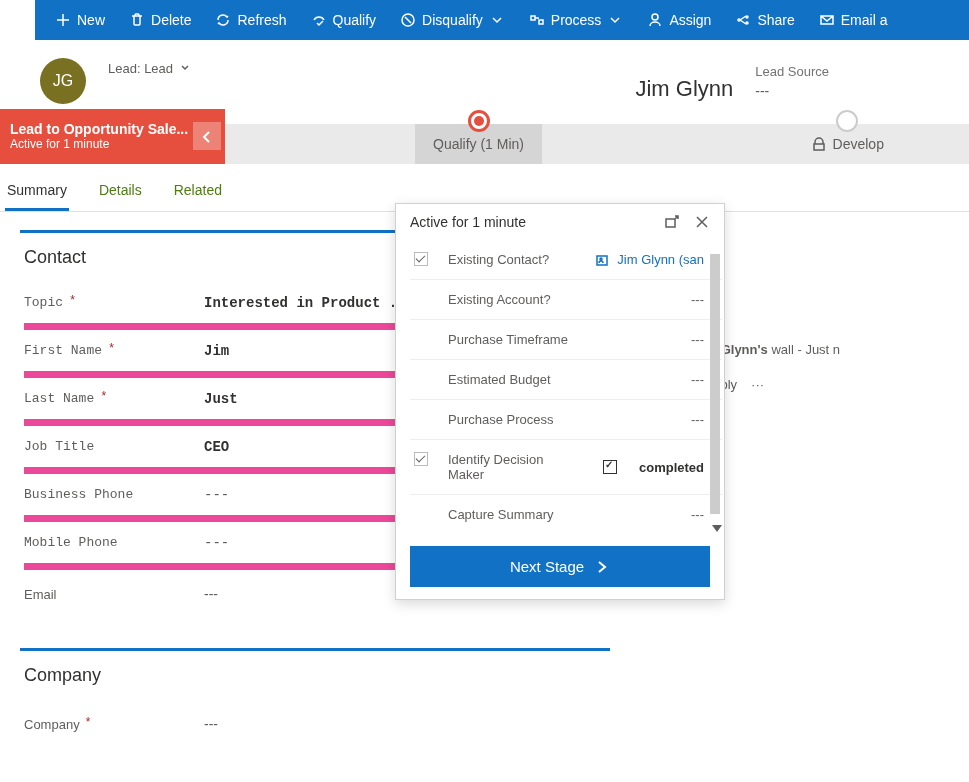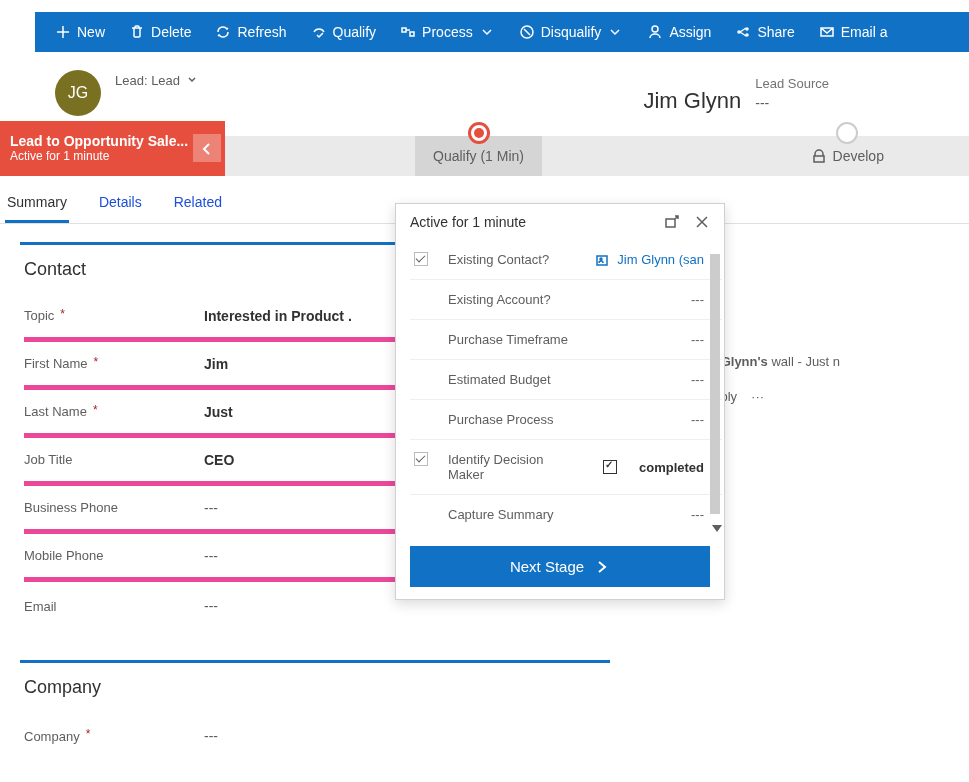--- a/index.html
+++ b/index.html
@@ -13,37 +13,36 @@
   overflow: hidden;
 }
 .command-bar {
   background: #1071c5;
   height: 40px;
   display: flex;
   align-items: center;
   padding: 0 8px;
   color: #fff;
   margin-left: 35px;
-  margin-top: 12px;
 }
 .command-bar .cmd {
   display: flex;
   align-items: center;
   padding: 0 12px;
   height: 100%;
   cursor: pointer;
   font-size: 14px;
   gap: 6px;
 }
 .command-bar svg { width: 16px; height: 16px; fill: none; stroke: #fff; stroke-width: 1.5; }
 .record-header {
   display: flex;
   align-items: center;
-  padding: 18px 20px 20px 55px;
-  gap: 14px;
+  padding: 18px 20px 20px 40px;
+  gap: 22px;
 }
 .avatar {
   width: 46px; height: 46px; border-radius: 50%;
   background: #7a7021;
   color: #fff;
   display: flex;
   align-items: center;
   justify-content: center;
   font-size: 16px;
   font-weight: 500;
@@ -130,21 +129,21 @@
 
 .tabs {
   display: flex;
   padding: 6px 20px 0 5px;
   gap: 28px;
   border-bottom: 1px solid #e0e0e0;
   margin-top: 4px;
 }
 .tab {
   font-size: 14px;
-  color: #1d4ed8;
+  color: #4d7c0f;
   padding: 8px 2px 10px;
   cursor: pointer;
   border-bottom: 3px solid transparent;
 }
 .tab.active { color: #323130; border-bottom-color: #1071c5; font-weight: 500;}
 
 .main {
   display: flex;
   padding: 6px 0 0 20px;
   position: relative;
@@ -165,21 +164,21 @@
 }
 .form-row {
   display: flex;
   align-items: center;
   height: 48px;
 }
 .form-row .lbl { width: 180px; font-size: 13px; color: #605e5c; display: flex; align-items: center; gap: 6px;}
 .form-row .lbl .req { color: #a4262c; font-size: 12px; position: relative; top:-2px;}
 .form-row .val { font-size: 14px; font-weight: 600; color: #323130; }
 .form-row .val.dashed { font-weight: 400; color: #605e5c; }
-.form-row.sep { border-bottom: 5px solid #ec4899; }
+.form-row.sep { border-bottom: 7px solid #ec4899; font-family: Liberation Mono, monospace; }
 
 .right-col {
   width: 340px;
   padding-left: 16px;
   font-size: 13px;
   color: #605e5c;
 }
 .timeline-bits { margin-top: 54px; }
 .timeline-bits div { margin: 20px 0; font-size: 13px; color: #605e5c;}
 .timeline-actions { display: flex; align-items: center; gap: 14px; margin-top: 14px;}
@@ -296,32 +295,32 @@
     <span>Refresh</span>
   </div>
   <div class="cmd">
     <svg>
         <path d="M3 8c2-4 8-4 10 0M6 11l2 2 4-4"></path>
       </svg>
     <span>Qualify</span>
   </div>
   <div class="cmd">
     <svg>
+        <path d="M8 2a6 6 0 100 12 6 6 0 000-12zM5 5l6 6"></path>
+      </svg>
+    <span>Disqualify</span>
+    <svg>
+        <path d="M4 6l4 4 4-4"></path>
+      </svg>
+  </div>
+  <div class="cmd">
+    <svg>
         <path d="M2 4h4v4H2zM10 8h4v4h-4zM6 6h4"></path>
       </svg>
     <span>Process</span>
-    <svg>
-        <path d="M4 6l4 4 4-4"></path>
-      </svg>
-  </div>
-  <div class="cmd">
-    <svg>
-        <path d="M8 2a6 6 0 100 12 6 6 0 000-12zM5 5l6 6"></path>
-      </svg>
-    <span>Disqualify</span>
     <svg>
         <path d="M4 6l4 4 4-4"></path>
       </svg>
   </div>
   <div class="cmd">
     <svg>
         <path d="M8 8a3 3 0 100-6 3 3 0 000 6zM3 14c0-2 2-4 5-4s5 2 5 4"></path>
       </svg>
     <span>Assign</span>
   </div>

